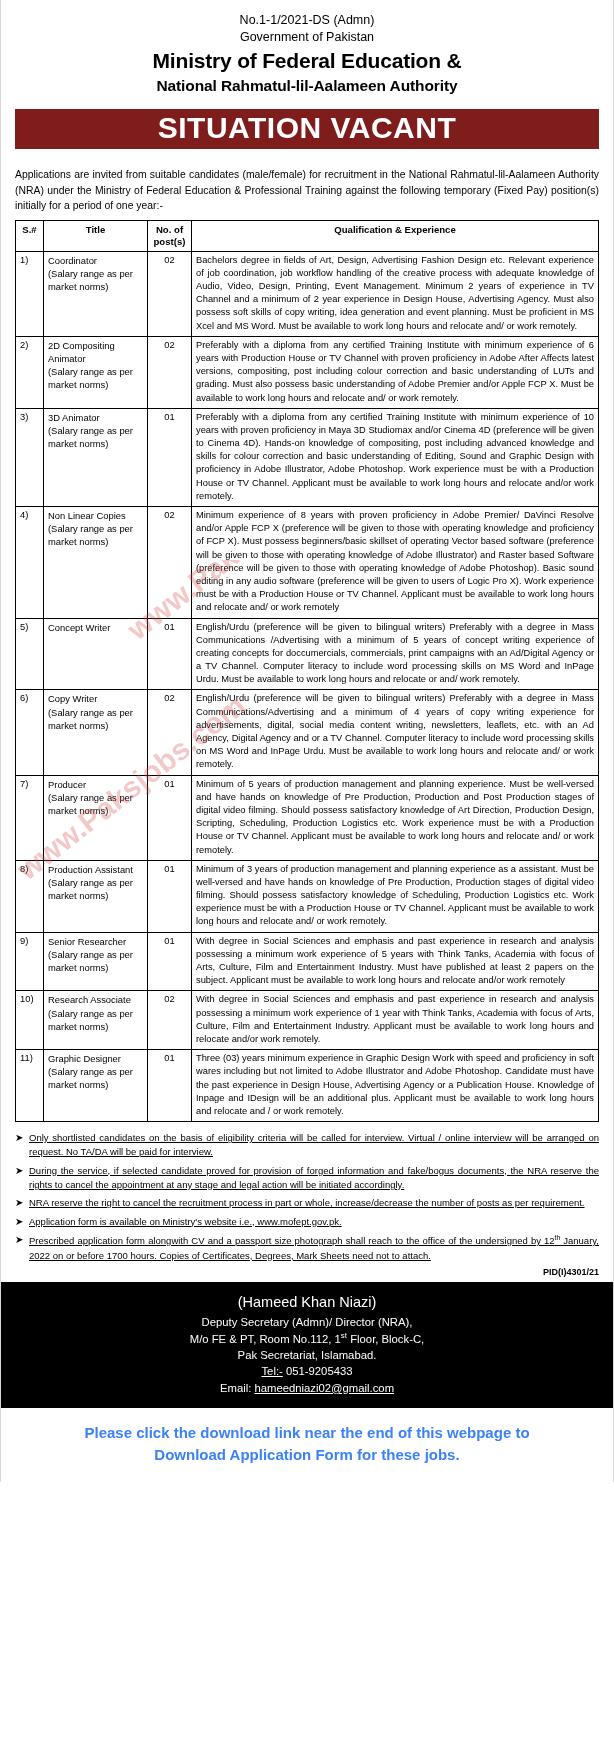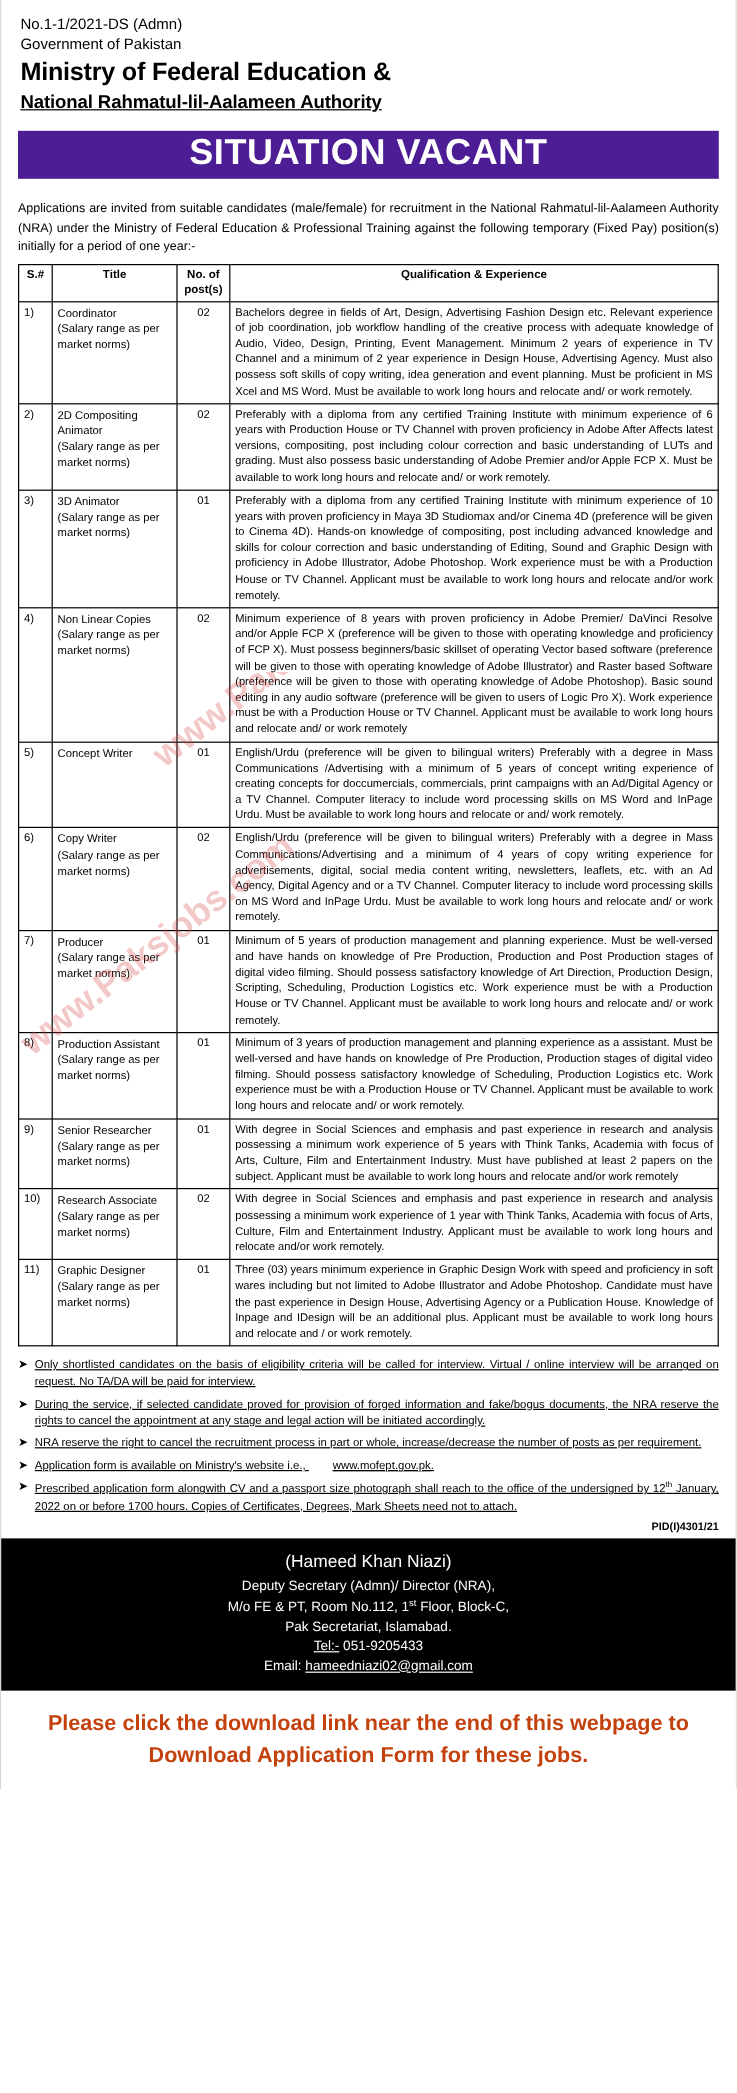--- a/index.html
+++ b/index.html
@@ -47,20 +47,21 @@
   }
   .wm2 {
     font-size: 30px;
     left: 10px; top: 300px;
     transform: rotate(-38deg);
     transform-origin: left top;
   }
 
   
   .header {
+    text-align: center;
     padding: 12px 16px 4px 16px;
   }
   .ref-no {
     font-size: 12.5px;
     line-height: 1.35;
   }
   .gov {
     font-size: 12.5px;
     line-height: 1.35;
     margin-bottom: 2px;
@@ -70,25 +71,24 @@
     font-weight: bold;
     line-height: 1.2;
     letter-spacing: -0.2px;
   }
   .authority {
     font-size: 15.5px;
     font-weight: bold;
     line-height: 1.3;
     margin-top: 3px;
     letter-spacing: -0.1px;
-    text-decoration: underline;
   }
 
   .banner {
-    background: #4c1d95;
+    background: #7f1d1d;
     color: #fff;
     text-align: center;
     margin: 9px 14px 0 14px;
     padding: 3px 0 5px 0;
   }
   .banner-text {
     font-size: 30px;
     font-weight: bold;
     letter-spacing: 0.5px;
     line-height: 1.08;
@@ -166,21 +166,21 @@
     line-height: 1.45;
     padding-top: 0px;
   }
   .note .ntext {
     flex: 1 1 auto;
     font-size: 9.5px;
     line-height: 1.5;
     text-align: justify;
     text-decoration: underline;
   }
-  .note .ntext u { text-decoration: underline; margin-left: 20px; }
+  .note .ntext u { text-decoration: underline; }
   sup { font-size: 70%; vertical-align: super; }
 
   .pid {
     text-align: right;
     font-size: 9px;
     font-weight: bold;
     padding: 0 14px 5px 0;
     margin-top: -2px;
   }
 
@@ -202,22 +202,22 @@
   }
   .sign-line u { text-decoration: underline; }
 
   
   .redfooter {
     text-align: center;
     padding: 14px 18px 16px 18px;
     background: #fff;
   }
   .redfooter div {
-    color: #c2410c;
-    font-size: 18px;
+    color: #3b82f6;
+    font-size: 15px;
     font-weight: bold;
     line-height: 1.45;
   }
 </style>
 </head>
 <body>
 
 <div class="page">
 
   <div class="watermark">

